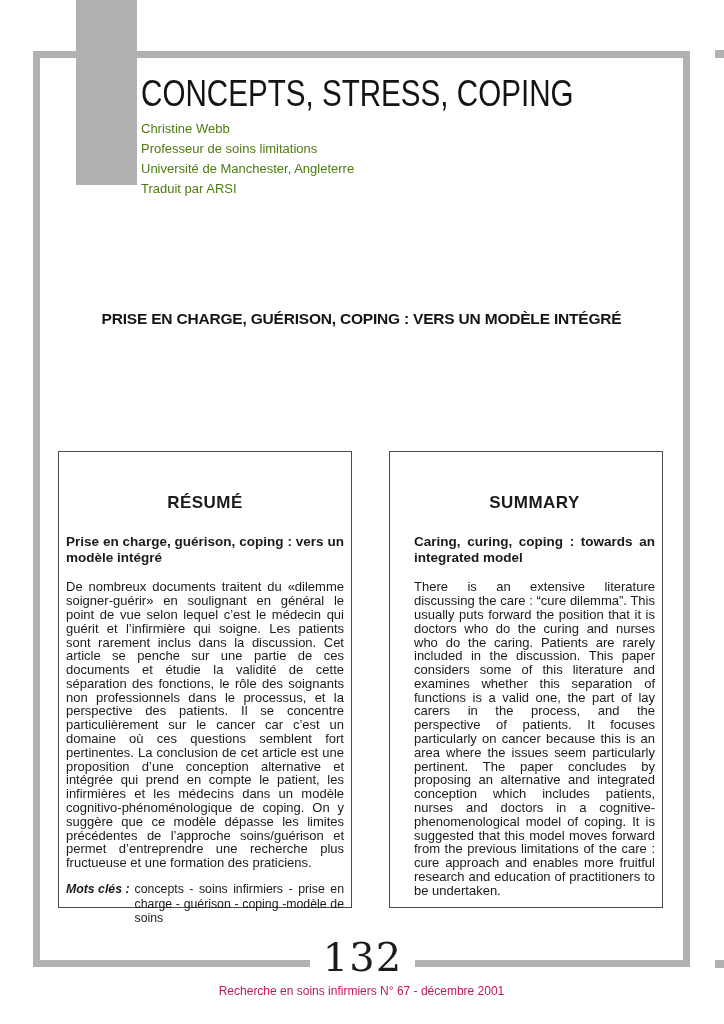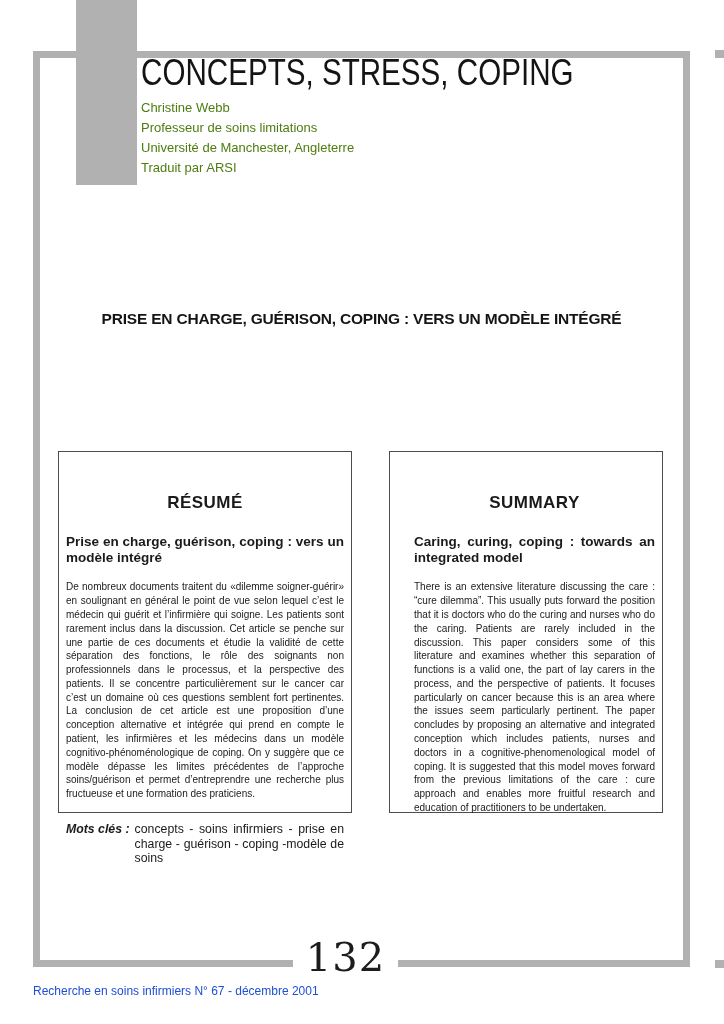--- a/index.html
+++ b/index.html
@@ -15,71 +15,71 @@
   .bar { position: absolute; background: #b1b1b1; }
   .frame-top    { left: 33px;  top: 51px;  width: 657px; height: 7px; }
   .frame-left   { left: 33px;  top: 51px;  width: 7px;   height: 916px; }
   .frame-right  { left: 683px; top: 51px;  width: 7px;   height: 916px; }
   .frame-bottom { left: 33px;  top: 960px; width: 657px; height: 7px; }
   .title-block  { left: 76px;  top: 0;     width: 61px;  height: 185px; }
   .edge-square  { position: absolute; background: #b1b1b1; width: 9px; height: 8px; left: 715px; }
   .edge-square.top    { top: 50px; }
   .edge-square.bottom { top: 960px; }
 
-  .article-header { position: absolute; left: 141px; top: 55px; width: 470px; }
+  .article-header { position: absolute; left: 141px; top: 76px; width: 470px; }
   .article-title {
     margin: 0; padding: 0;
     font-size: 37px; font-weight: 400; line-height: 36px;
     letter-spacing: 0px; color: #141414;
     transform: scaleX(0.80); transform-origin: left bottom;
     white-space: nowrap;
   }
   .author-block { margin-top: 7px; font-size: 13px; line-height: 20px; color: #4d7c0f; }
 
   .heading-fr {
     position: absolute; left: 40px; width: 643px; top: 310px;
     text-align: center; font-weight: bold; font-size: 15.5px;
     letter-spacing: -0.2px; color: #141414;
   }
 
   .abstract-box {
-    position: absolute; top: 451px; height: 362px;
+    position: absolute; top: 451px; height: 457px;
     border: 1.5px solid #4c4c4c; box-sizing: border-box;
     padding: 0 7px; background: #ffffff;
   }
   .abstract-box.resume  { left: 58px;  width: 294px; }
   .abstract-box.summary { left: 389px; width: 274px; padding-left: 24px; }
   .abstract-box h2 {
     margin: 41px 0 0; text-align: center;
     font-size: 17px; font-weight: bold; letter-spacing: 0.5px;
   }
   .abstract-box h3 {
     margin: 21px 0 0; font-size: 13.5px; font-weight: bold;
     line-height: 1.16; text-align: justify;
   }
   .abstract-box .body {
-    margin: 15px 0 0; font-size: 10px; line-height: 13.8px;
+    margin: 15px 0 0; font-size: 13px; line-height: 13.8px;
     text-align: justify;
   }
-  .keywords { display: flex; margin-top: 21px; font-size: 12.3px; line-height: 14.6px; }
+  .keywords { display: flex; margin-top: 12px; font-size: 12.3px; line-height: 14.6px; }
   .kw-label { font-weight: bold; font-style: italic; white-space: pre; }
   .kw-text  { flex: 1; margin-left: 5px; text-align: justify; }
 
   .pagenum-row {
-    position: absolute; left: 17px; width: 657px; top: 936px;
+    position: absolute; left: 34px; width: 657px; top: 936px;
     text-align: center; z-index: 2;
   }
   .pagenum {
     display: inline-block; background: #ffffff; padding: 0 13px;
     font-family: "DejaVu Serif", serif; font-size: 40px; line-height: 42px;
     font-weight: 400; letter-spacing: 1px; color: #1c1c1c;
   }
   .page-footer {
     position: absolute; left: 33px; width: 657px; top: 984px;
-    font-size: 12px; color: #1d4ed8;
+    text-align: center; font-size: 12px; color: #be185d;
   }
 </style>
 </head>
 <body>
 
 <div class="page">
 
   <div class="bar title-block"></div>
   <div class="bar frame-top"></div>
   <div class="bar frame-left"></div>

